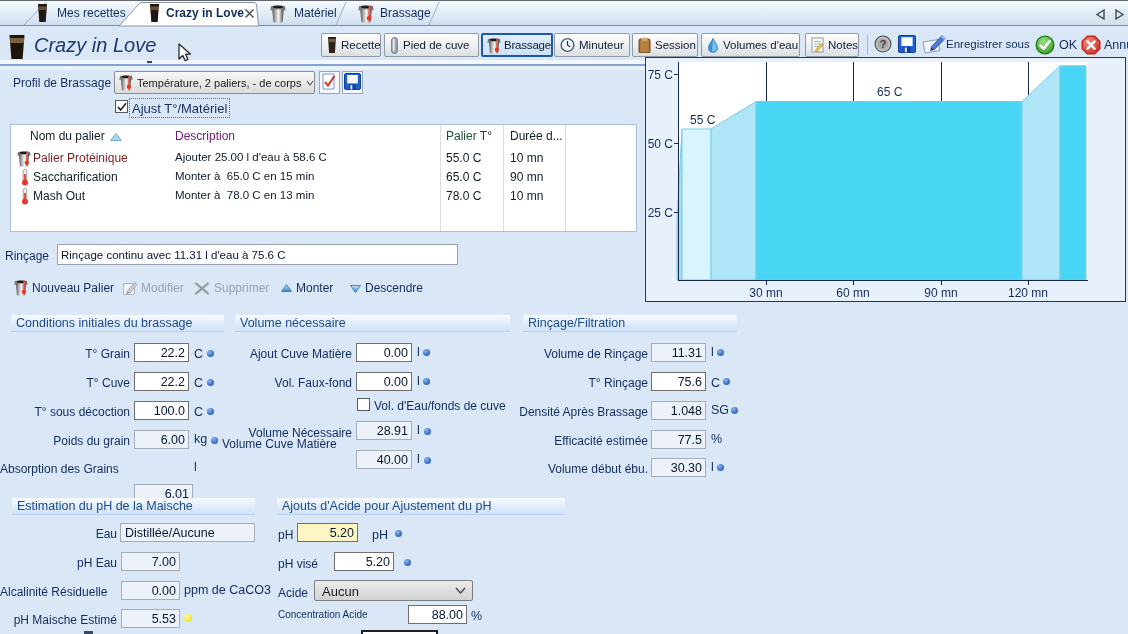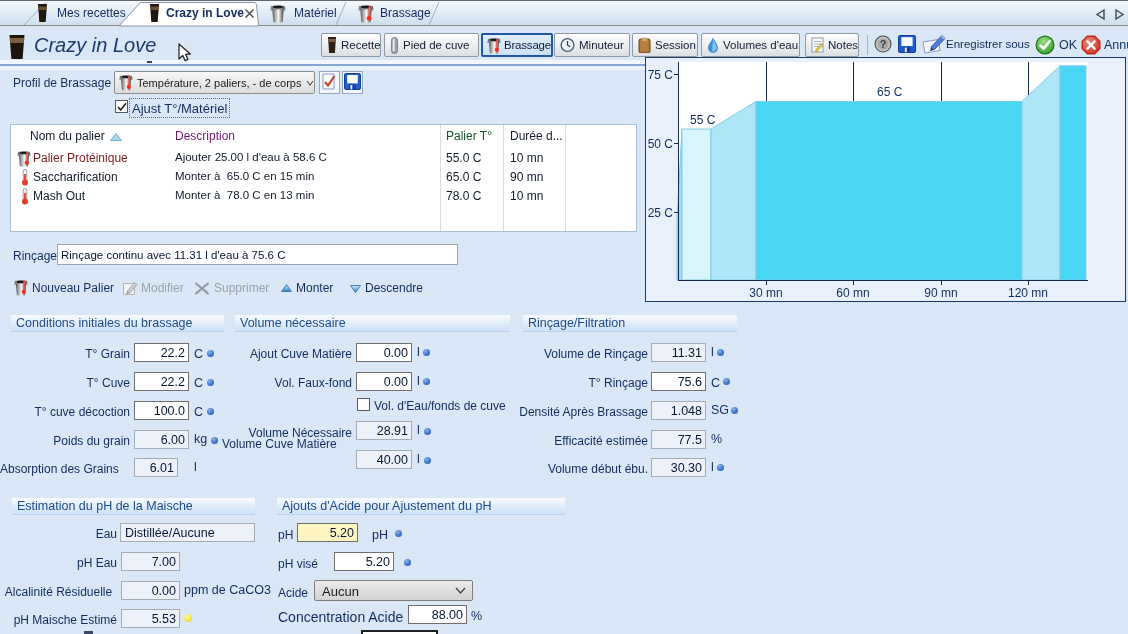--- a/index.html
+++ b/index.html
@@ -215,21 +215,21 @@
 <svg class="ab" style="left:21px;top:188px" width="8" height="17">
     <rect x="2.2" y="0.5" width="3.6" height="12" rx="1.8" fill="#f0f0f0" stroke="#888" stroke-width="0.8"></rect>
     <rect x="3.1" y="5" width="1.8" height="8" fill="#e43b2c"></rect>
     <circle cx="4" cy="13.5" r="3" fill="#e43b2c"></circle>
   </svg>
 <div class="lbl" style="left:33px;top:189px;color:#131c2b">Mash Out</div>
 <div class="lbl" style="left:175px;top:189px;font-size:11.5px;color:#131c2b">Monter à&nbsp; 78.0 C en 13 min</div>
 <div class="lbl" style="left:446px;top:189px;color:#131c2b">78.0 C</div>
 <div class="lbl" style="left:510px;top:189px;color:#131c2b">10 mn</div>
 
-<div class="lbl" style="left:13px;top:249px">Rinçage</div>
+<div class="lbl" style="left:5px;top:249px">Rinçage</div>
 <div class="ab" style="left:57px;top:244px;width:401px;height:21px;background:#fff;border:1px solid #9aa4ae"></div>
 <div class="lbl" style="left:61px;top:249px;color:#071733;font-size:11.5px">Rinçage continu avec 11.31 l d'eau à 75.6 C</div>
 
 <svg class="ab" style="left:14px;top:279px" width="14" height="17">
     <use href="#potT"></use>
   </svg>
 <div class="lbl" style="left:32px;top:281px">Nouveau Palier</div>
 <svg class="ab" style="left:122px;top:280px" width="17" height="16">
     <path d="M1.5,3.5 h11 v11 h-11 Z" fill="#f2f3f4" stroke="#b0b4b8"></path>
     <path d="M5,11.5 L12.5,2.5 L15,4.5 L8,13 Z" fill="#c9ccd0" stroke="#9a9fa4" stroke-width="0.8"></path>
@@ -293,30 +293,30 @@
 
 <div class="ghead" style="left:11px;top:315px;width:213px">Conditions initiales du brassage</div>
 <div class="lbl" style="left:0;top:347px;width:130px;text-align:right">T° Grain</div>
 <div class="in" style="left:134px;top:343px;width:55px">22.2</div>
 <div class="unit" style="left:194px;top:347px">C</div>
 <div class="dot" style="left:207px;top:350px"></div>
 <div class="lbl" style="left:0;top:376px;width:130px;text-align:right">T° Cuve</div>
 <div class="in" style="left:134px;top:372px;width:55px">22.2</div>
 <div class="unit" style="left:194px;top:376px">C</div>
 <div class="dot" style="left:207px;top:379px"></div>
-<div class="lbl" style="left:0;top:405px;width:130px;text-align:right">T° cuve décoction</div>
+<div class="lbl" style="left:0;top:405px;width:130px;text-align:right">T° sous décoction</div>
 <div class="in" style="left:134px;top:401px;width:55px">100.0</div>
 <div class="unit" style="left:194px;top:405px">C</div>
 <div class="dot" style="left:207px;top:408px"></div>
 <div class="lbl" style="left:0;top:434px;width:130px;text-align:right">Poids du grain</div>
 <div class="in ro" style="left:134px;top:430px;width:55px">6.00</div>
 <div class="unit" style="left:194px;top:432px">kg</div>
 <div class="dot" style="left:211px;top:437px"></div>
 <div class="lbl" style="left:0;top:462px;width:130px;">Absorption des Grains</div>
-<div class="in ro" style="left:134px;top:458px;width:44px">6.01</div>
+<div class="in ro" style="left:134px;top:484px;width:59px">6.01</div>
 <div class="unit" style="left:194px;top:460px">l</div>
 <div class="ghead" style="left:235px;top:315px;width:275px">Volume nécessaire</div>
 <div class="lbl" style="left:222px;top:347px;width:130px;text-align:right">Ajout Cuve Matière</div>
 <div class="in" style="left:356px;top:343px;width:56px">0.00</div>
 <div class="unit" style="left:417px;top:345px">l</div>
 <div class="dot" style="left:423px;top:349px"></div>
 <div class="lbl" style="left:222px;top:376px;width:130px;text-align:right">Vol. Faux-fond</div>
 <div class="in" style="left:356px;top:372px;width:56px">0.00</div>
 <div class="unit" style="left:417px;top:374px">l</div>
 <div class="dot" style="left:423px;top:378px"></div>
@@ -349,41 +349,41 @@
 <div class="lbl" style="left:518px;top:462px;width:130px;text-align:right">Volume début ébu.</div>
 <div class="in ro" style="left:651px;top:458px;width:55px">30.30</div>
 <div class="unit" style="left:711px;top:460px">l</div>
 <div class="dot" style="left:717px;top:464px"></div>
 
 <div class="ghead" style="left:12px;top:498px;width:243px">Estimation du pH de la Maische</div>
 <div class="lbl" style="left:0;top:527px;width:117px;text-align:right">Eau</div>
 <div class="in ro" style="left:120px;top:523px;width:135px;text-align:left;padding-left:4px">Distillée/Aucune</div>
 <div class="lbl" style="left:0;top:556px;width:117px;text-align:right">pH Eau</div>
 <div class="in ro" style="left:121px;top:552px;width:59px">7.00</div>
-<div class="lbl" style="left:0;top:585px;width:117px;text-align:center">Alcalinité Résiduelle</div>
+<div class="lbl" style="left:0;top:585px;width:117px;text-align:left">Alcalinité Résiduelle</div>
 <div class="in ro" style="left:121px;top:581px;width:59px">0.00</div>
 <div class="unit" style="left:184px;top:583px">ppm de CaCO3</div>
 <div class="lbl" style="left:0;top:613px;width:117px;text-align:right">pH Maische Estimé</div>
 <div class="in ro" style="left:121px;top:609px;width:59px">5.53</div>
 <div class="dot" style="left:184px;top:614px;width:8px;height:8px;background:radial-gradient(circle at 35% 30%,#fdfa9a,#f0e42e 70%,#d8c41a)"></div>
 <div class="ghead" style="left:277px;top:498px;width:288px">Ajouts d'Acide pour Ajustement du pH</div>
 <div class="lbl" style="left:278px;top:528px">pH</div>
 <div class="in" style="left:297px;top:523px;width:61px;background:#fdf6c3">5.20</div>
 <div class="unit" style="left:372px;top:528px">pH</div>
 <div class="dot" style="left:395px;top:530px"></div>
 <div class="lbl" style="left:278px;top:557px">pH visé</div>
 <div class="in" style="left:334px;top:552px;width:60px">5.20</div>
 <div class="dot" style="left:404px;top:559px"></div>
 <div class="lbl" style="left:278px;top:586px">Acide</div>
 <div class="ab" style="left:314px;top:580px;width:159px;height:21px;background:linear-gradient(#ebebeb,#d2d2d2);border:1px solid #7f7f7f;border-radius:2px"></div>
 <div class="lbl" style="left:322px;top:584px;color:#1a1a1a;font-size:13px">Aucun</div>
 <svg class="ab" style="left:455px;top:587px" width="11" height="8">
     <path d="M1,1 L5.5,6 L10,1" fill="none" stroke="#444" stroke-width="1.3"></path>
   </svg>
-<div class="lbl" style="left:278px;top:609px;font-size:14px">Concentration Acide</div>
+<div class="lbl" style="left:278px;top:609px;font-size:10px">Concentration Acide</div>
 <div class="in" style="left:408px;top:605px;width:59px">88.00</div>
 <div class="unit" style="left:471px;top:609px">%</div>
 <div class="ab" style="left:361px;top:630px;width:77px;height:4px;background:#fdfdfd;border:2px solid #1f1f1f;border-bottom:none"></div>
 <div class="ab" style="left:84px;top:631px;width:9px;height:3px;background:#3a4a62"></div>
 <div class="ab" style="left:147px;top:61px;width:5px;height:2px;background:#3a455a"></div>
 
 <svg class="ab" style="left:178px;top:43px" width="14" height="20">
     <path d="M1,1 L1,16 L4.8,12.5 L7,17.6 L9.9,16.3 L7.6,11.4 L12.3,11 Z" fill="#fff" stroke="#2b2b2b" stroke-width="1.3" stroke-linejoin="round"></path>
   </svg>
 

